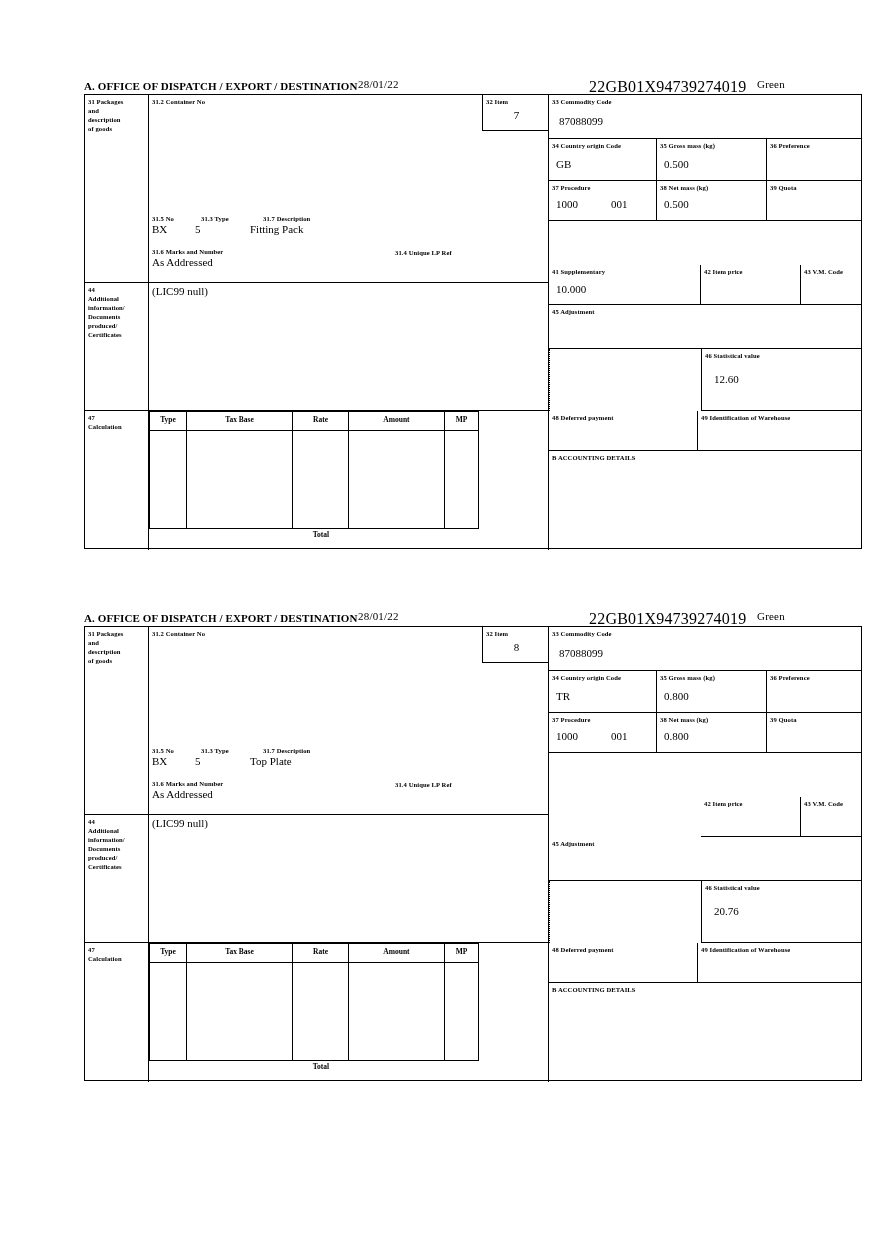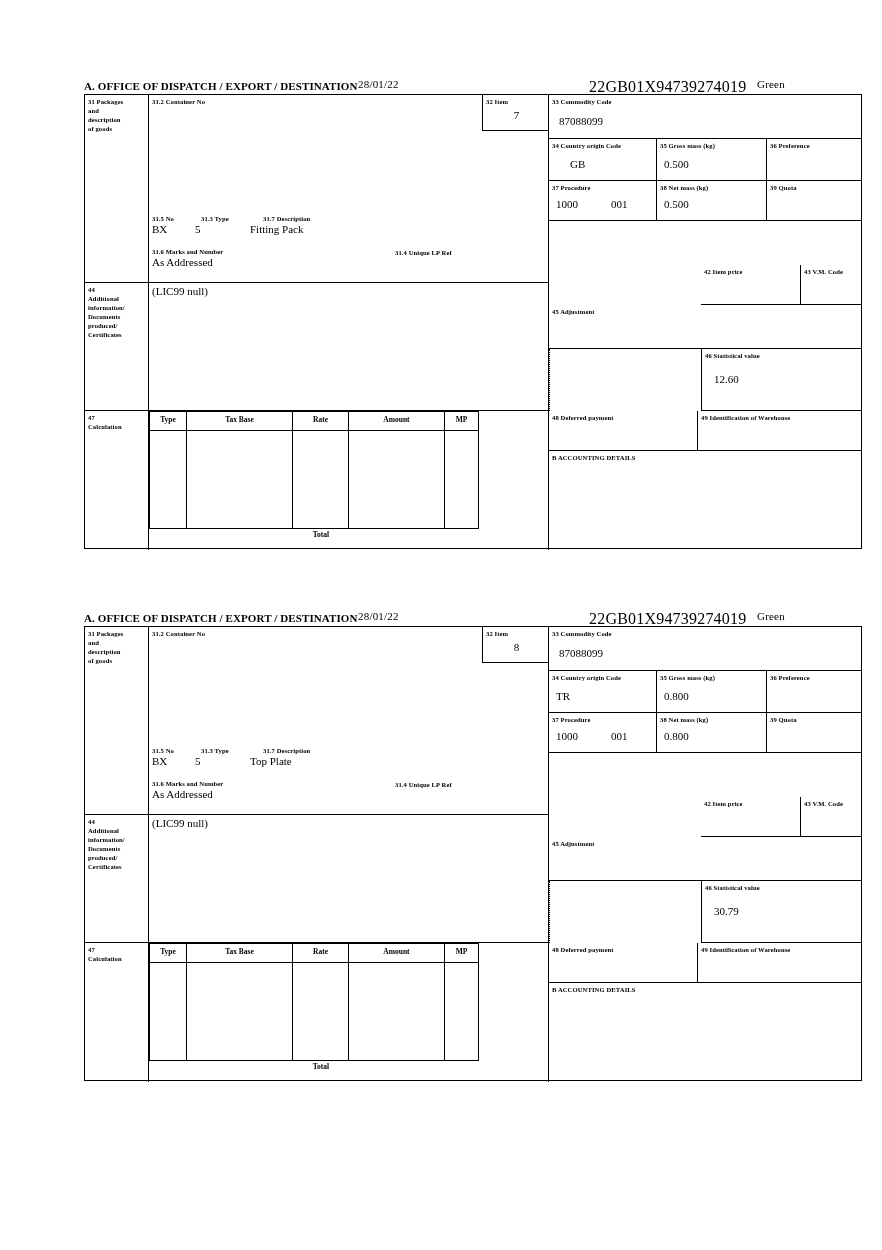--- a/index.html
+++ b/index.html
@@ -146,21 +146,21 @@
         <div style="position:absolute;left:0;top:14px;width:67px;text-align:center;" class="val">7</div>
       </div>
 
       <div class="cell bb" style="left:464px;top:0;width:312px;height:44px;">
         <div class="pad lbl lbl-b">33 Commodity Code</div>
         <div style="position:absolute;left:10px;top:20px;" class="val">87088099</div>
       </div>
 
       <div class="cell bb br" style="left:464px;top:44px;width:108px;height:42px;">
         <div class="pad lbl lbl-b">34 Country origin Code</div>
-        <div style="position:absolute;left:21px;top:19px;" class="val">GB</div>
+        <div style="position:absolute;left:7px;top:19px;" class="val">GB</div>
       </div>
       <div class="cell bb br" style="left:572px;top:44px;width:110px;height:42px;">
         <div class="pad lbl lbl-b">35 Gross mass (kg)</div>
         <div style="position:absolute;left:7px;top:19px;" class="val">0.500</div>
       </div>
       <div class="cell bb" style="left:682px;top:44px;width:94px;height:42px;">
         <div class="pad lbl lbl-b">36 Preference</div>
         <div style="position:absolute;left:7px;top:19px;" class="val"></div>
       </div>
 
@@ -172,20 +172,24 @@
       <div class="cell bb br" style="left:572px;top:86px;width:110px;height:40px;">
         <div class="pad lbl lbl-b">38 Net mass (kg)</div>
         <div style="position:absolute;left:7px;top:17px;" class="val">0.500</div>
       </div>
       <div class="cell bb" style="left:682px;top:86px;width:94px;height:40px;">
         <div class="pad lbl lbl-b">39 Quota</div>
         <div style="position:absolute;left:7px;top:17px;" class="val"></div>
       </div>
 
 
+      <div class="cell bb br" style="left:464px;top:170px;width:152px;height:40px;">
+        <div class="pad lbl lbl-b">41 Supplementary</div>
+        <div style="position:absolute;left:7px;top:18px;" class="val">10.000</div>
+      </div>
       <div class="cell bb br" style="left:616px;top:170px;width:100px;height:40px;">
         <div class="pad lbl lbl-b">42 Item price</div>
         <div style="position:absolute;left:7px;top:18px;" class="val"></div>
       </div>
       <div class="cell bb" style="left:716px;top:170px;width:60px;height:40px;">
         <div class="pad lbl lbl-b">43 V.M. Code</div>
         <div style="position:absolute;left:7px;top:18px;" class="val"></div>
       </div>
 
       <div class="cell br bb" style="left:0;top:188px;width:64px;height:128px;">
@@ -370,21 +374,21 @@
 
       <div class="cell bb" style="left:464px;top:210px;width:312px;height:44px;">
         <div class="pad lbl lbl-b">45 Adjustment</div>
         <div style="position:absolute;left:10px;top:22px;" class="val"></div>
       </div>
 
       <div class="dotted-v" style="left:464px;top:254px;height:62px;"></div>
 
       <div class="cell bl bb" style="left:616px;top:254px;width:160px;height:62px;">
         <div class="pad lbl lbl-b">46 Statistical value</div>
-        <div style="position:absolute;left:12px;top:24px;" class="val">30.79</div>
+        <div style="position:absolute;left:12px;top:24px;" class="val">20.76</div>
       </div>
 
       <div class="cell br" style="left:0;top:316px;width:64px;height:139px;">
         <div class="pad">
           <div class="lbl lbl-b">47</div>
           <div class="lbl lbl-b">Calculation</div>
         </div>
       </div>
 
       <div class="cell br" style="left:64px;top:316px;width:400px;height:139px;">

